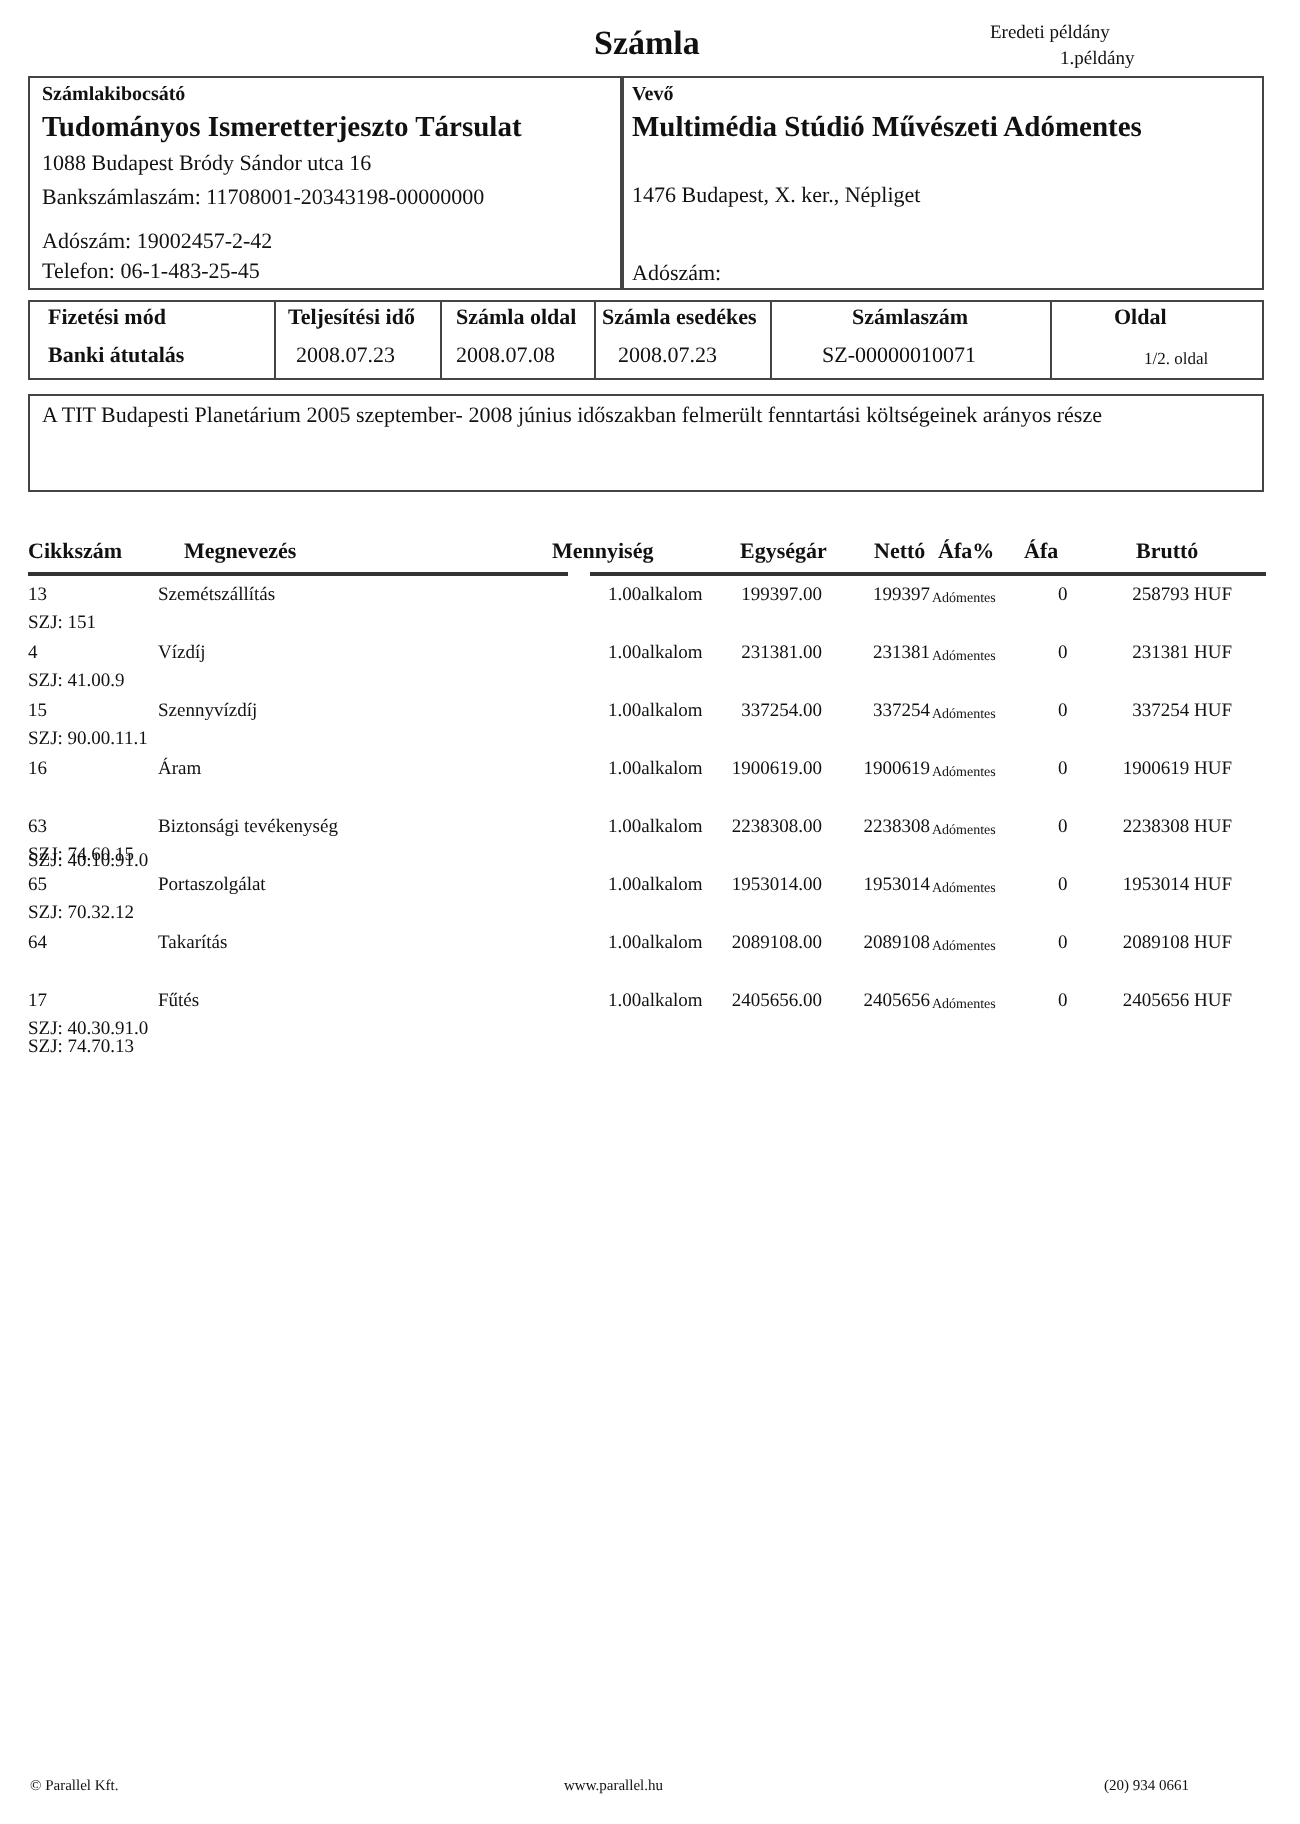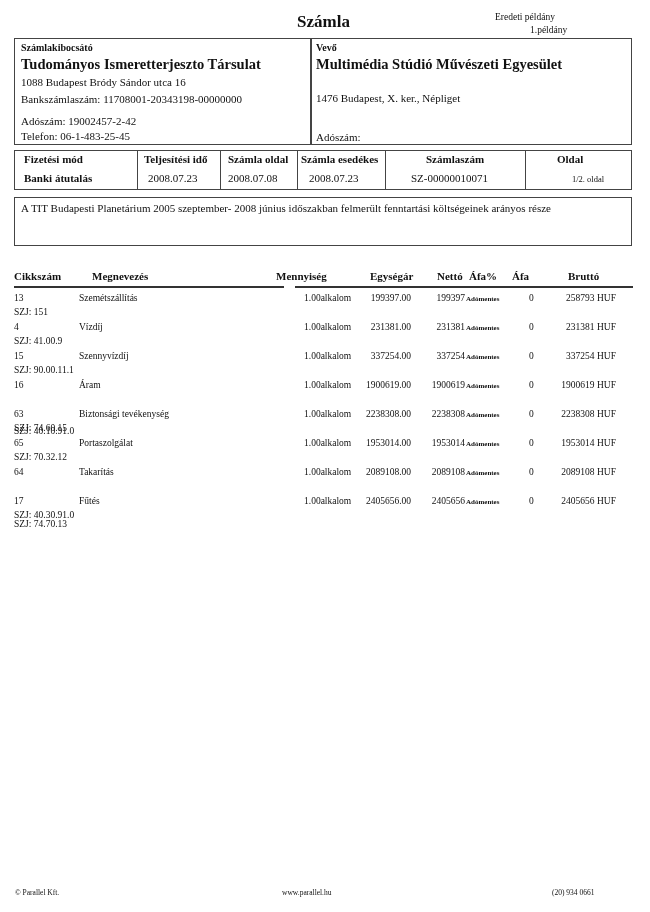--- a/index.html
+++ b/index.html
@@ -22,21 +22,21 @@
   .info-h { font-size: 11px; font-weight: bold; }
   .info-v { font-size: 11px; }
 
   .desc-box { left: 14px; top: 197px; width: 618px; height: 49px; border: 1.5px solid #444; }
   .desc-text { left: 21px; top: 202px; font-size: 11px; }
 
   .th { top: 270px; font-size: 11px; font-weight: bold; }
   .hline { height: 1.5px; background: #333; top: 286px; }
 
   .cell { font-size: 9.5px; }
-  .sm { font-size: 7px; font-weight: bold; }
+  .sm { font-size: 7px; }
 
   .foot { top: 888px; font-size: 7.5px; }
 </style>
 </head>
 <body>
 
 <div class="abs title">Számla</div>
 <div class="abs copy1">Eredeti példány</div>
 <div class="abs copy2">1.példány</div>
 
@@ -44,21 +44,21 @@
 <div class="abs party-divider"></div>
 
 <div class="abs lbl-b" style="left:21px;top:42px;">Számlakibocsátó</div>
 <div class="abs name-b" style="left:21px;top:56px;">Tudományos Ismeretterjeszto Társulat</div>
 <div class="abs txt" style="left:21px;top:76px;">1088 Budapest Bródy Sándor utca 16</div>
 <div class="abs txt" style="left:21px;top:93px;">Bankszámlaszám: 11708001-20343198-00000000</div>
 <div class="abs txt" style="left:21px;top:115px;">Adószám: 19002457-2-42</div>
 <div class="abs txt" style="left:21px;top:130px;">Telefon: 06-1-483-25-45</div>
 
 <div class="abs lbl-b" style="left:316px;top:42px;">Vevő</div>
-<div class="abs name-b" style="left:316px;top:56px;">Multimédia Stúdió Művészeti Egyesület</div>
+<div class="abs name-b" style="left:316px;top:56px;">Multimédia Stúdió Művészeti Adómentes</div>
 <div class="abs txt" style="left:316px;top:92px;">1476 Budapest, X. ker., Népliget</div>
 <div class="abs txt" style="left:316px;top:131px;">Adószám:</div>
 
 <div class="abs info-box"></div>
 <div class="abs vline" style="left:137px;"></div>
 <div class="abs vline" style="left:220px;"></div>
 <div class="abs vline" style="left:297px;"></div>
 <div class="abs vline" style="left:385px;"></div>
 <div class="abs vline" style="left:525px;"></div>
 

